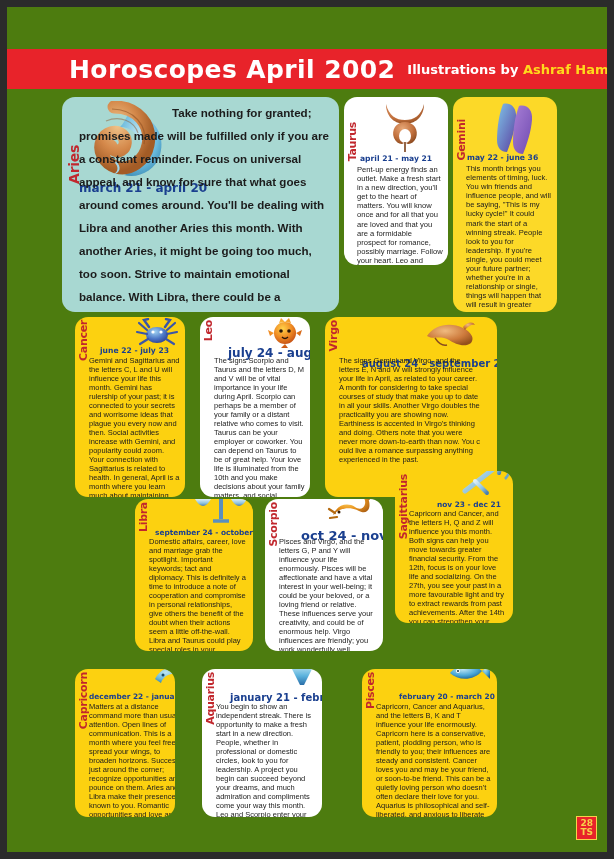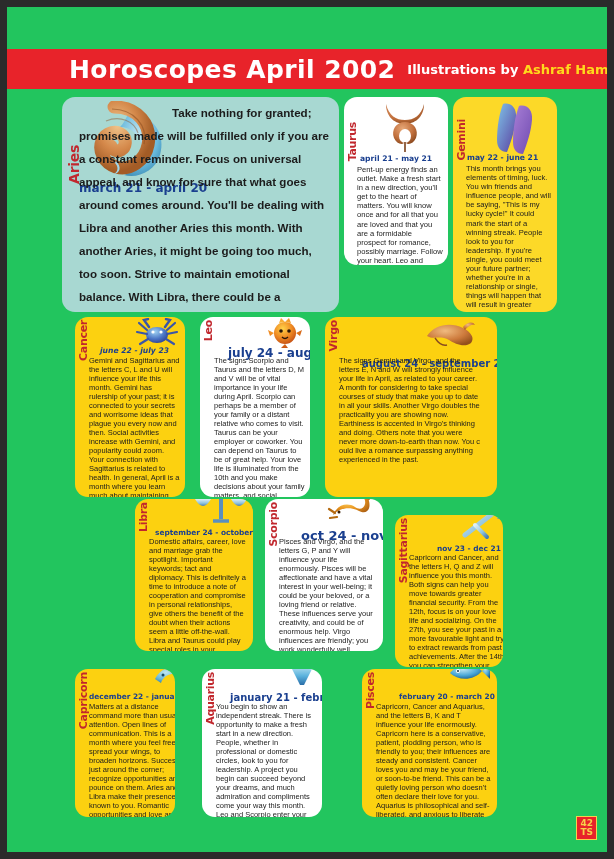--- a/index.html
+++ b/index.html
@@ -5,21 +5,21 @@
   html,body{margin:0;padding:0;}
   body{
     width:614px;height:859px;
     background:#2b2b2b;
     font-family:"Liberation Sans",sans-serif;
     overflow:hidden;
   }
   .page{
     position:absolute;left:7px;top:7px;
     width:600px;height:845px;
-    background:#22c55e;
+    background:#4d7c0f;
     overflow:hidden;
   }
   
   .header-band{
     position:absolute;left:0;top:42px;width:600px;height:40px;
     background:#e8232a;
     display:flex;align-items:center;
   }
   .hdr-title{
     margin-left:62px;
@@ -149,41 +149,41 @@
             <stop offset="100%" stop-color="#5a3fa0"></stop>
           </linearGradient>
         <linearGradient id="gG2" x1="0" y1="0" x2="1" y2="1">
           <stop offset="0%" stop-color="#a97fd6"></stop>
             <stop offset="100%" stop-color="#6f4bb0"></stop>
           </linearGradient>
       </defs>
       <path d="M14 4 C22 2 28 8 27 18 C26 30 22 42 18 52 C12 52 8 48 8 40 C8 28 10 14 14 4Z" fill="url(#gG1)"></path>
       <path d="M30 6 C38 4 44 10 43 20 C42 32 38 44 34 54 C28 54 24 50 24 42 C24 30 26 16 30 6Z" fill="url(#gG2)"></path>
     </svg>
-    <div class="dates" style="position:absolute;left:14px;top:56px;font-size:7.6px;">may 22 - june 21</div>
+    <div class="dates" style="position:absolute;left:14px;top:56px;font-size:7.6px;">may 22 - june 36</div>
     <div class="body-txt" style="position:absolute;left:13px;top:67px;width:86px;font-size:7.6px;line-height:9.1px;">This month brings you elements of timing, luck. You win friends and influence people, and will be saying, "This is my lucky cycle!" It could mark the start of a winning streak. People look to you for leadership. If you're single, you could meet your future partner; whether you're in a relationship or single, things will happen that will result in greater happiness for you. Capricorn and Cancer persons play roles in your life this month.</div>
   </div>
 
   <div class="card yellowdeep" style="left:68px;top:310px;width:110px;height:180px;">
     <div class="signname" style="left:2px;top:3px;font-size:11px;">Cancer</div>
     <svg class="glyph" style="left:60px;top:1px;" width="44" height="30" viewBox="0 0 44 30">
       <defs>
           <radialGradient id="gC" cx="40%" cy="30%" r="75%">
         <stop offset="0%" stop-color="#9fd2f2"></stop>
             <stop offset="60%" stop-color="#4a74c4"></stop>
         <stop offset="100%" stop-color="#2d3f94"></stop>
           </radialGradient>
         </defs>
       <ellipse cx="22" cy="17" rx="11" ry="8" fill="url(#gC)"></ellipse>
       <path d="M12 12 L4 5 M12 16 L2 14 M13 21 L5 26 M32 12 L40 5 M32 16 L42 14 M31 21 L39 26" stroke="#3a55a8" stroke-width="2.2" fill="none" stroke-linecap="round"></path>
       <path d="M14 9 L9 2 L13 1 M30 9 L35 2 L31 1" stroke="#3a55a8" stroke-width="2.4" fill="none" stroke-linecap="round"></path>
       <circle cx="18" cy="14" r="1.6" fill="#fff"></circle>
         <circle cx="26" cy="14" r="1.6" fill="#fff"></circle>
     </svg>
-    <div class="dates" style="position:absolute;left:25px;top:29px;font-size:7.6px;font-style:italic;">june 22 - july 23</div>
+    <div class="dates" style="position:absolute;left:25px;top:29px;font-size:7.6px;">june 22 - july 23</div>
     <div class="body-txt" style="position:absolute;left:14px;top:39px;width:92px;font-size:7.5px;line-height:9px;">Gemini and Sagittarius and the letters C, L and U will influence your life this month. Gemini has rulership of your past; it is connected to your secrets and worrisome ideas that plague you every now and then. Social activities increase with Gemini, and popularity could zoom. Your connection with Sagittarius is related to health. In general, April is a month where you learn much about maintaining your overall well-being, personally and career-wise.</div>
   </div>
 
   <div class="card white" style="left:193px;top:310px;width:110px;height:180px;">
     <div class="signname" style="left:2px;top:3px;font-size:11px;">Leo</div>
     <svg class="glyph" style="left:64px;top:1px;" width="42" height="30" viewBox="0 0 42 30">
       <defs>
           <radialGradient id="gL" cx="40%" cy="30%" r="75%">
         <stop offset="0%" stop-color="#ffd24a"></stop>
             <stop offset="55%" stop-color="#ef8a22"></stop>
@@ -251,21 +251,21 @@
         </defs>
       <path d="M6 30 C14 22 24 22 32 26 C40 30 44 24 42 16 C41 10 35 8 32 12 C36 11 39 14 38 19 C37 24 32 25 28 22 C20 17 10 20 6 30Z" fill="url(#gS)"></path>
       <path d="M8 28 L2 24 M10 32 L3 33" stroke="#b4690f" stroke-width="2.2" stroke-linecap="round"></path>
       <circle cx="12" cy="27" r="1.5" fill="#3a1e05"></circle>
       <path d="M42 14 L46 9 L48 13" stroke="#b4690f" stroke-width="2" fill="none" stroke-linecap="round"></path>
     </svg>
     <div class="dates" style="position:absolute;left:36px;top:29px;font-size:13px;">oct 24 - nov 22</div>
     <div class="body-txt" style="position:absolute;left:14px;top:38px;width:98px;font-size:7.5px;line-height:9px;">Pisces and Virgo, and the letters G, P and Y will influence your life enormously. Pisces will be affectionate and have a vital interest in your well-being; it could be your beloved, or a loving friend or relative. These influences serve your creativity, and could be of enormous help. Virgo influences are friendly; you work wonderfully well together. There is stability in all your duties and responsibilities this month.</div>
   </div>
 
-  <div class="card yellowdeep" style="left:388px;top:508px;width:108px;height:152px;">
+  <div class="card yellowdeep" style="left:388px;top:464px;width:118px;height:152px;">
     <div class="signname" style="left:2px;top:3px;font-size:11px;">Sagittarius</div>
     <svg class="glyph" style="left:66px;top:-16px;" width="52" height="42" viewBox="0 0 52 42">
       <defs>
           <linearGradient id="gSa" x1="0" y1="0" x2="1" y2="1">
         <stop offset="0%" stop-color="#dff0f7"></stop>
             <stop offset="60%" stop-color="#8fc3de"></stop>
         <stop offset="100%" stop-color="#4a7fae"></stop>
           </linearGradient>
         </defs>
       <path d="M4 36 L40 8" stroke="url(#gSa)" stroke-width="5" stroke-linecap="round"></path>
@@ -325,17 +325,17 @@
       <path d="M6 18 C14 8 30 8 38 16 C30 26 14 26 6 18Z" fill="url(#gP)"></path>
       <path d="M38 16 L46 9 L46 24Z" fill="url(#gP)"></path>
       <circle cx="14" cy="16" r="2" fill="#ffffff"></circle>
         <circle cx="14" cy="16" r="1" fill="#10364f"></circle>
     </svg>
     <div class="dates" style="position:absolute;left:25px;top:23px;font-size:7.4px;padding-left:12px;">february 20 - march 20</div>
     <div class="body-txt" style="position:absolute;left:14px;top:33px;width:115px;font-size:7.5px;line-height:9px;">Capricorn, Cancer and Aquarius, and the letters B, K and T influence your life enormously. Capricorn here is a conservative, patient, plodding person, who is friendly to you; their influences are steady and consistent. Cancer loves you and may be your friend, or soon-to-be friend. This can be a quietly loving person who doesn't often declare their love for you. Aquarius is philosophical and self-liberated, and anxious to liberate everyone else, including you.</div>
   </div>
 
   <div class="pageno">
-    <div>42</div>
+    <div>28</div>
     <div>TS</div>
   </div>
 
 </div>
 
 </body></html>

